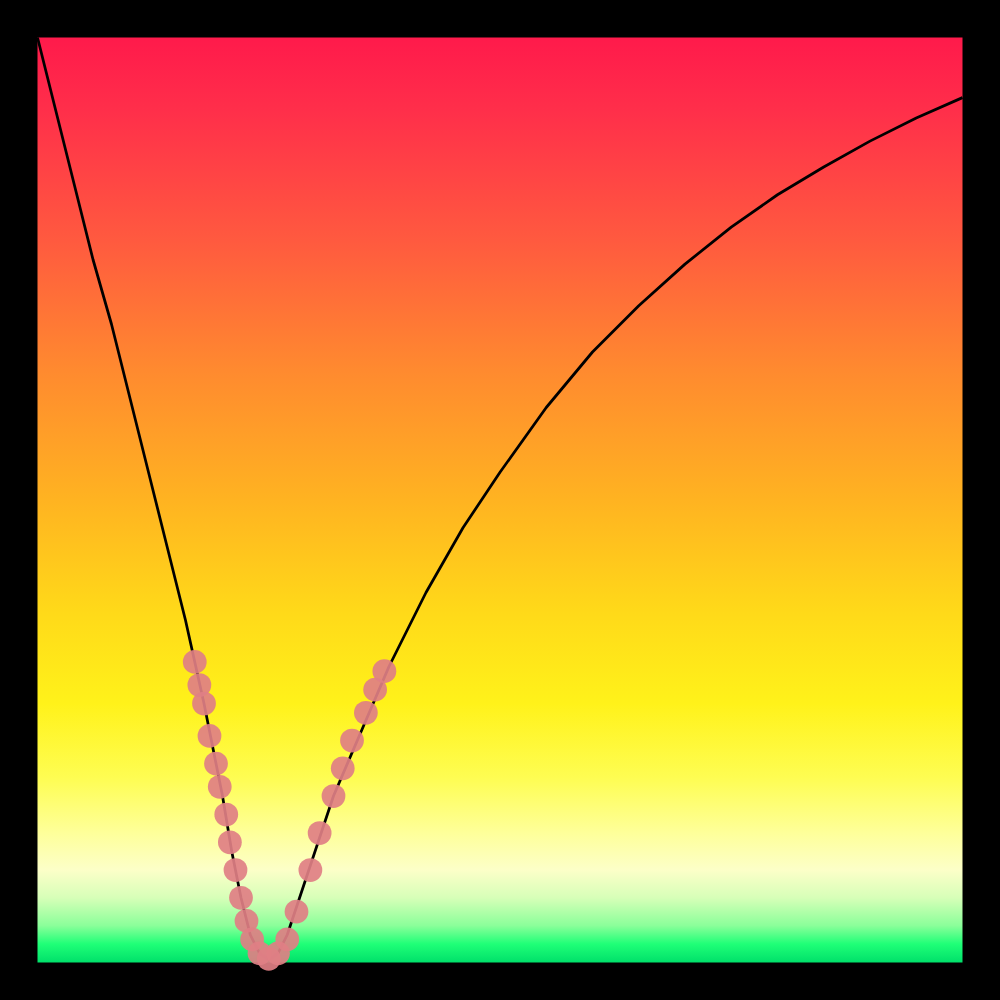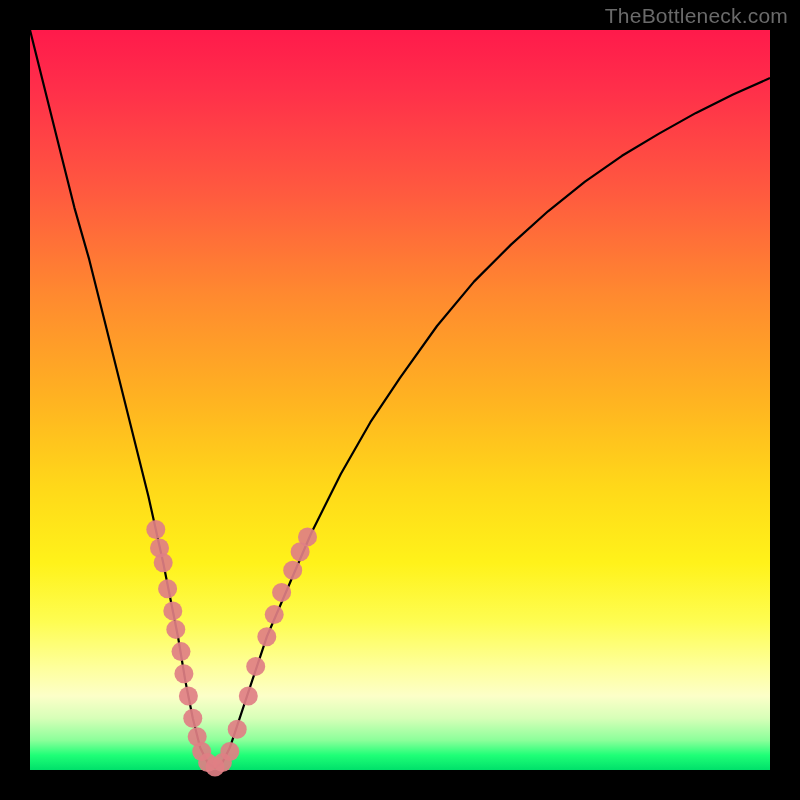--- a/index.html
+++ b/index.html
@@ -55,21 +55,20 @@
   svg {
     position: absolute;
     top: 0; left: 0;
   }
 </style>
 </head>
 <body>
 
 <div class="frame">
   <div class="plot-area"></div>
-  <div class="watermark">TheBottleneck.com</div>
   <svg id="chart-svg" width="800" height="800" viewBox="0 0 800 800">
       <path d="M30.0 30.0 L44.8 89.2 L59.6 148.4 L74.4 207.6 L89.2 259.4 L104.0 318.6 L118.8 377.8 L133.6 437.0 L148.4 496.2 L163.2 562.8 L178.0 636.8 L185.4 681.2 L192.8 718.2 L200.2 747.8 L207.6 762.6 L215.0 767.8 L222.4 762.6 L229.8 747.8 L237.2 725.6 L252.0 681.2 L266.8 636.8 L289.0 585.0 L311.2 533.2 L340.8 474.0 L370.4 422.2 L400.0 377.8 L437.0 326.0 L474.0 281.6 L511.0 244.6 L548.0 211.3 L585.0 181.7 L622.0 155.8 L659.0 133.6 L696.0 112.9 L733.0 94.4 L770.0 78.1" fill="none" stroke="#000" stroke-width="2.2" stroke-linejoin="round"></path>
       <circle cx="155.8" cy="529.5" r="9.5" fill="#e07f84" fill-opacity="0.92"></circle>
       <circle cx="159.5" cy="548.0" r="9.5" fill="#e07f84" fill-opacity="0.92"></circle>
       <circle cx="163.2" cy="562.8" r="9.5" fill="#e07f84" fill-opacity="0.92"></circle>
       <circle cx="167.6" cy="588.7" r="9.5" fill="#e07f84" fill-opacity="0.92"></circle>
       <circle cx="172.8" cy="610.9" r="9.5" fill="#e07f84" fill-opacity="0.92"></circle>
       <circle cx="175.8" cy="629.4" r="9.5" fill="#e07f84" fill-opacity="0.92"></circle>
       <circle cx="181.0" cy="651.6" r="9.5" fill="#e07f84" fill-opacity="0.92"></circle>
       <circle cx="183.9" cy="673.8" r="9.5" fill="#e07f84" fill-opacity="0.92"></circle>

